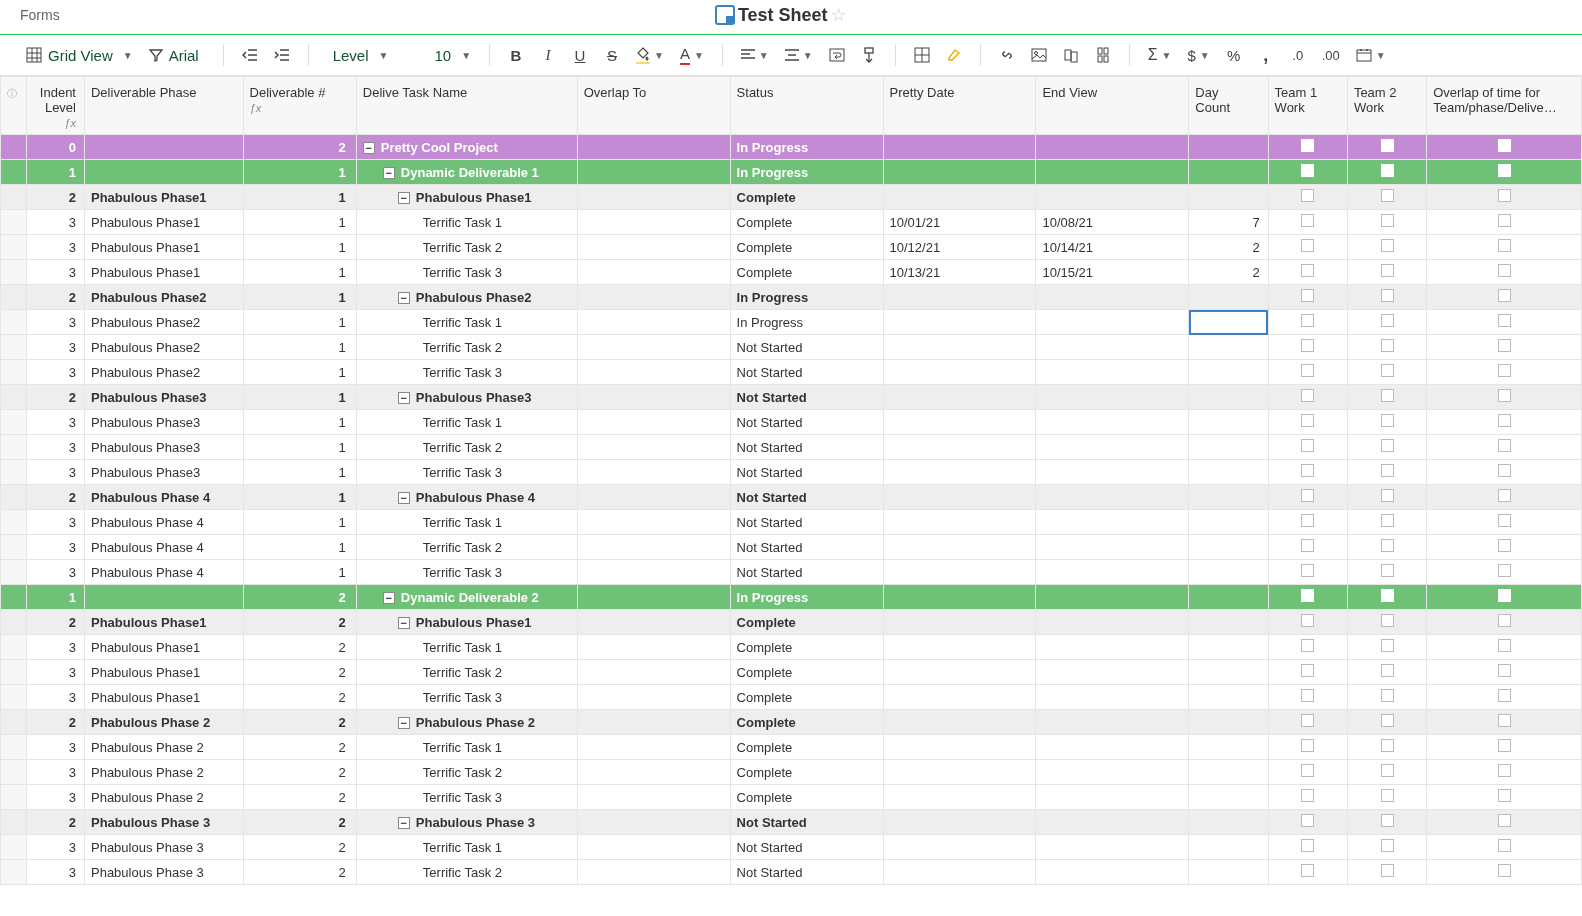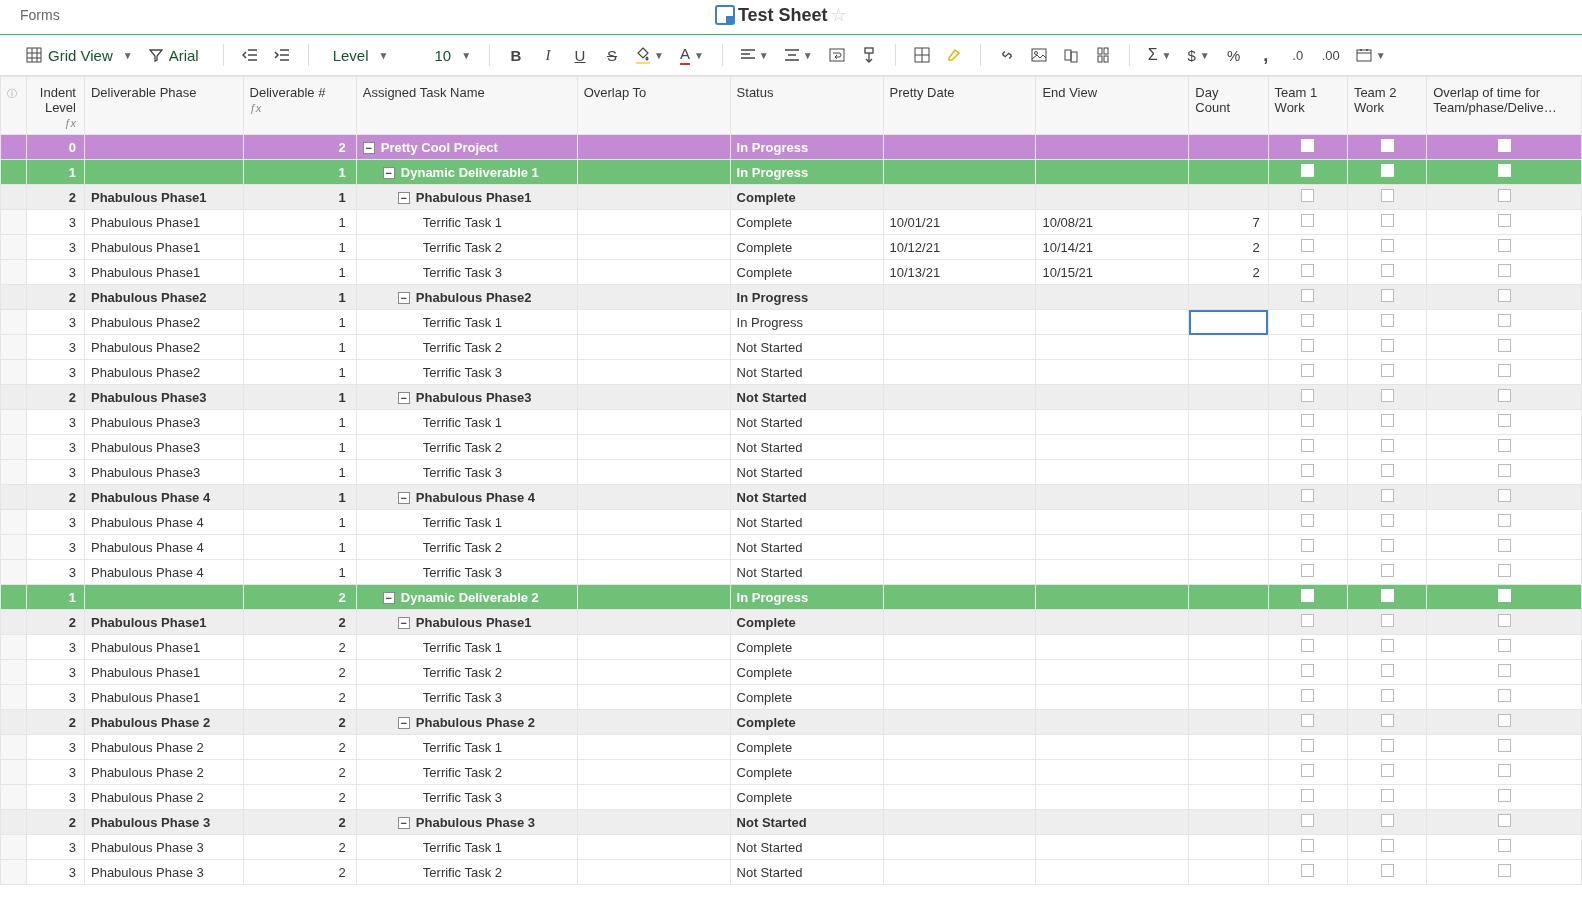--- a/index.html
+++ b/index.html
@@ -237,21 +237,21 @@
     </button>
 </div>
 
 <div class="grid-wrap">
   <div class="grid" id="grid">
       <div class="grid-head">
         <div class="gh row-handle"><span style="font-size:10px;color:#aaa">ⓘ</span></div>
         <div class="gh c-indent">Indent<br>Level<br><span class="fx">ƒx</span></div>
         <div class="gh c-phase">Deliverable Phase</div>
         <div class="gh c-deliv" style="text-align:left">Deliverable #<br><span class="fx">ƒx</span></div>
-        <div class="gh c-task">Assigned Task Name</div>
+        <div class="gh c-task">Delive Task Name</div>
         <div class="gh c-assign">Overlap To</div>
         <div class="gh c-status">Status</div>
         <div class="gh c-sdate">Pretty Date</div>
         <div class="gh c-edate">End View</div>
         <div class="gh c-day" style="text-align:left">Day<br>Count</div>
         <div class="gh c-t1" style="text-align:left">Team 1<br>Work</div>
         <div class="gh c-t2" style="text-align:left">Team 2<br>Work</div>
         <div class="gh c-overlap" style="text-align:left;white-space:normal">Overlap of time for Team/phase/Delive…</div>
       </div>
       <div class="grid-row row-purple">

